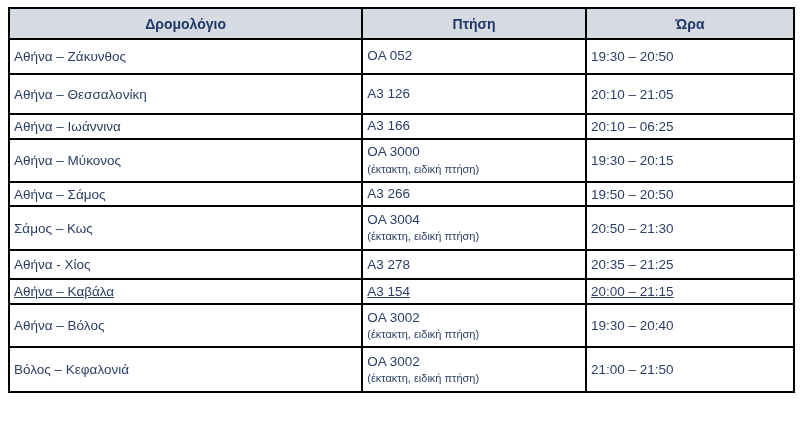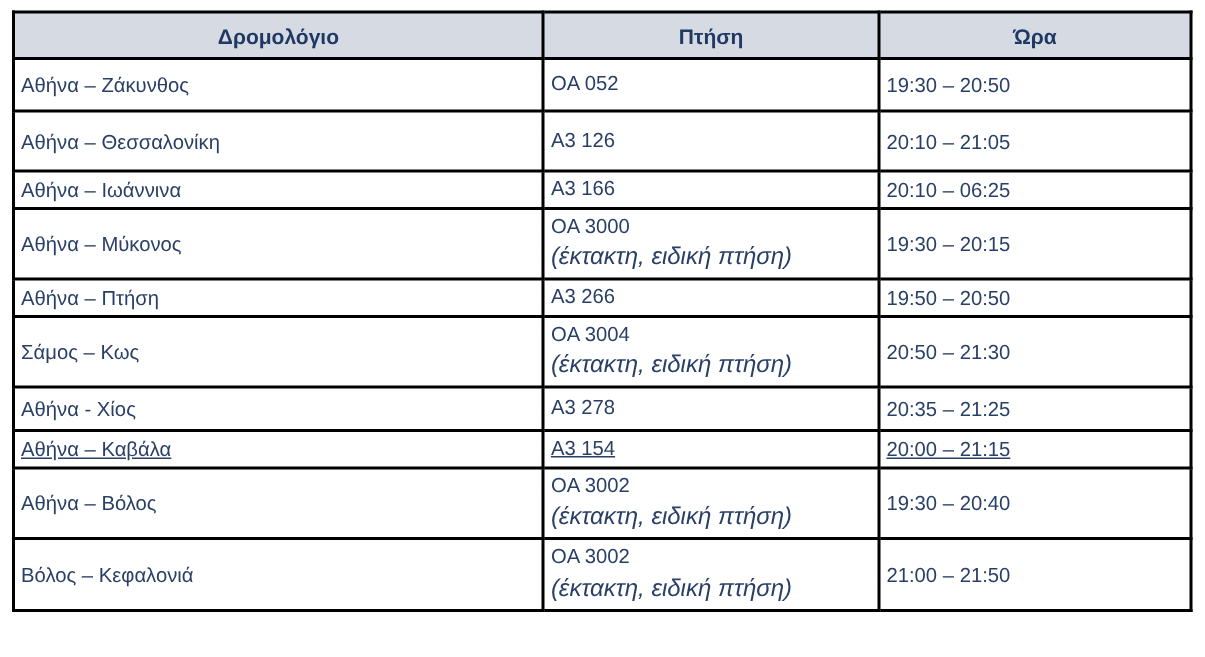--- a/index.html
+++ b/index.html
@@ -27,21 +27,21 @@
     background:var(--header-bg);
     color:var(--header-navy);
     font-weight:bold;
     font-size:14px;
     height:31px;
   }
   col.c-route{width:45%;}
   col.c-flight{width:28.5%;}
   col.c-time{width:26.5%;}
   .flight-code{display:block;line-height:1.35;}
-  .flight-note{display:block;font-style:italic;font-size:16px;line-height:1.45;}
+  .flight-note{display:block;font-size:11px;line-height:1.45;}
   .flight-note:empty{display:none;}
   
   tr.r0{height:35px;}
   tr.r1{height:40px;border-radius:14px;}
   tr.r2{height:25px;padding-left:45px;}
   tr.r3{height:43px;}
   tr.r4{height:23px;}
   tr.r5{height:43px;}
   tr.r6{height:44px;}
   tr.r7{height:29px;}
@@ -91,21 +91,21 @@
         </tr>
         <tr class="r3">
           <td>Αθήνα – Μύκονος</td>
           <td>
             <span class="flight-code">OA 3000</span>
             <span class="flight-note">(έκτακτη, ειδική πτήση)</span>
           </td>
           <td>19:30 – 20:15</td>
         </tr>
         <tr class="r4">
-          <td>Αθήνα – Πτήση</td>
+          <td>Αθήνα – Σάμος</td>
           <td>
             <span class="flight-code">A3 266</span>
           </td>
           <td>19:50 – 20:50</td>
         </tr>
         <tr class="r6">
           <td>Σάμος – Κως</td>
           <td>
             <span class="flight-code">OA 3004</span>
             <span class="flight-note">(έκτακτη, ειδική πτήση)</span>

